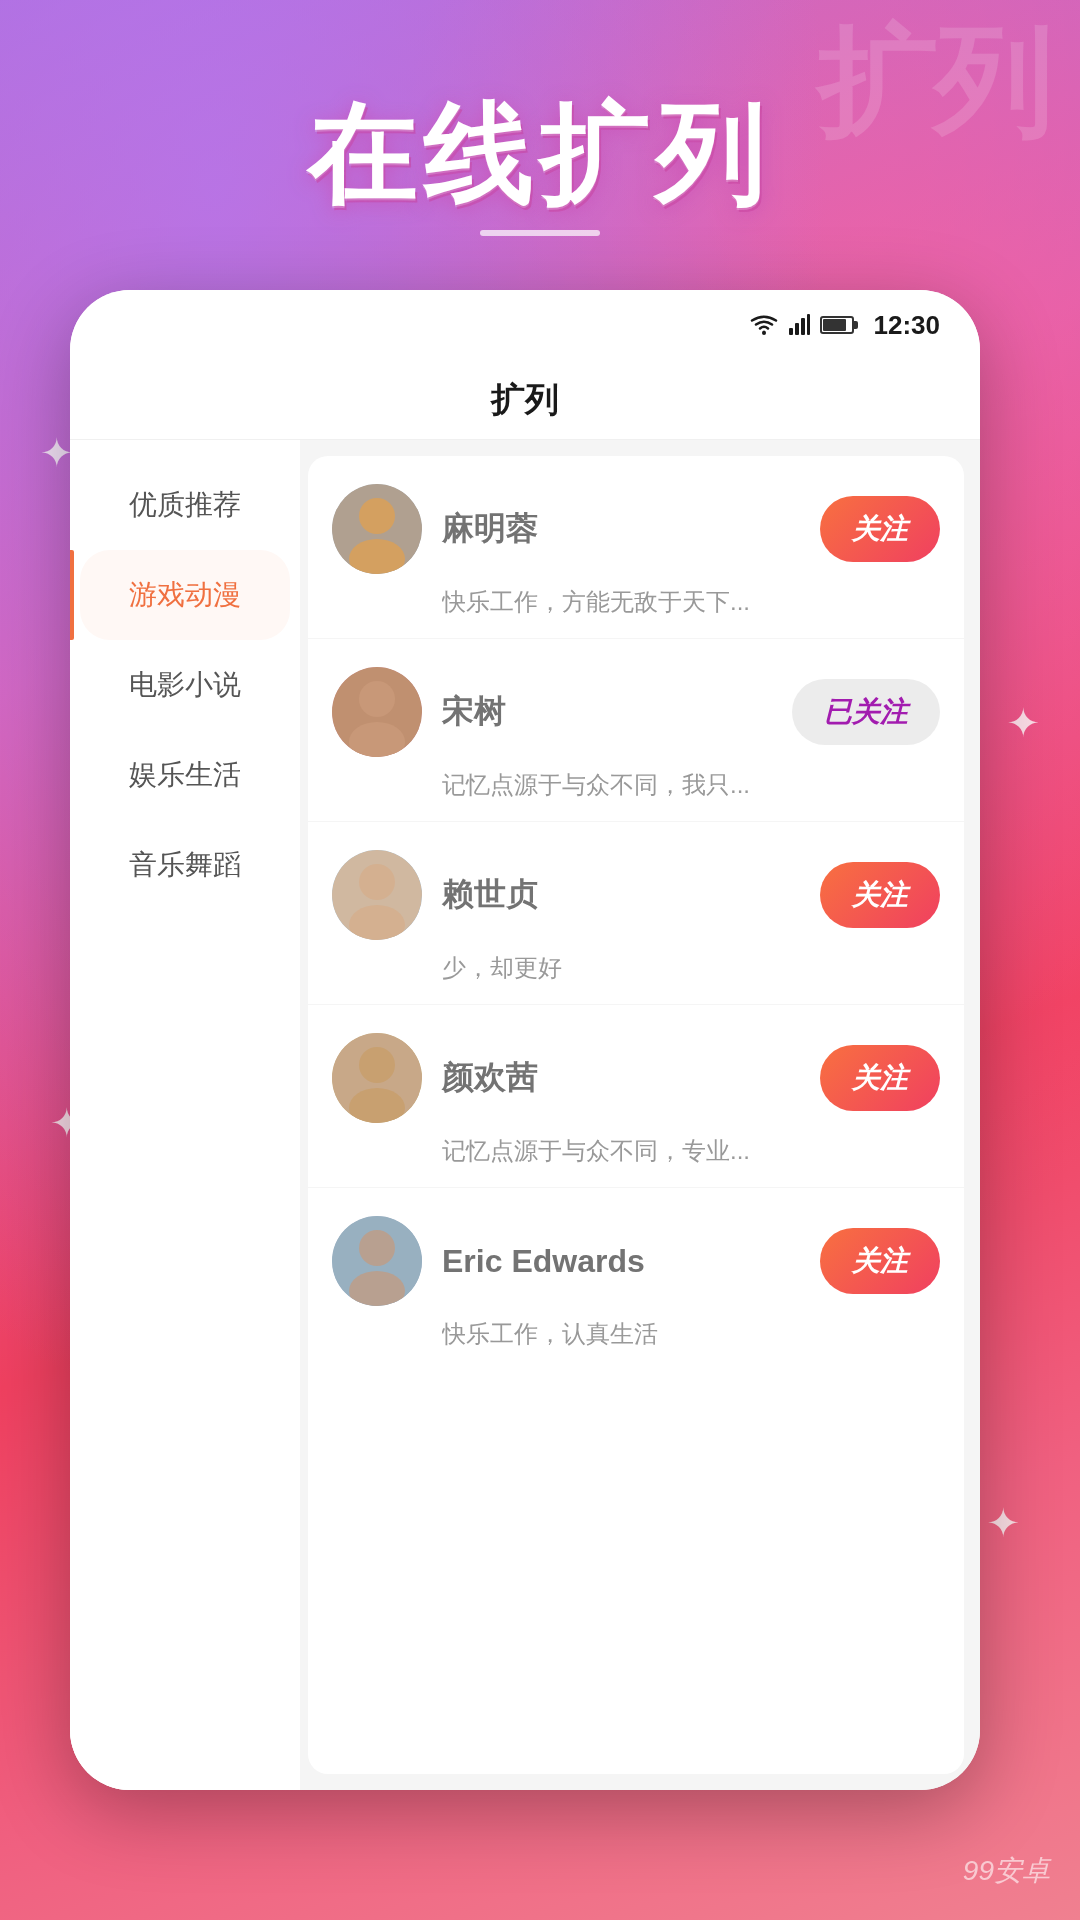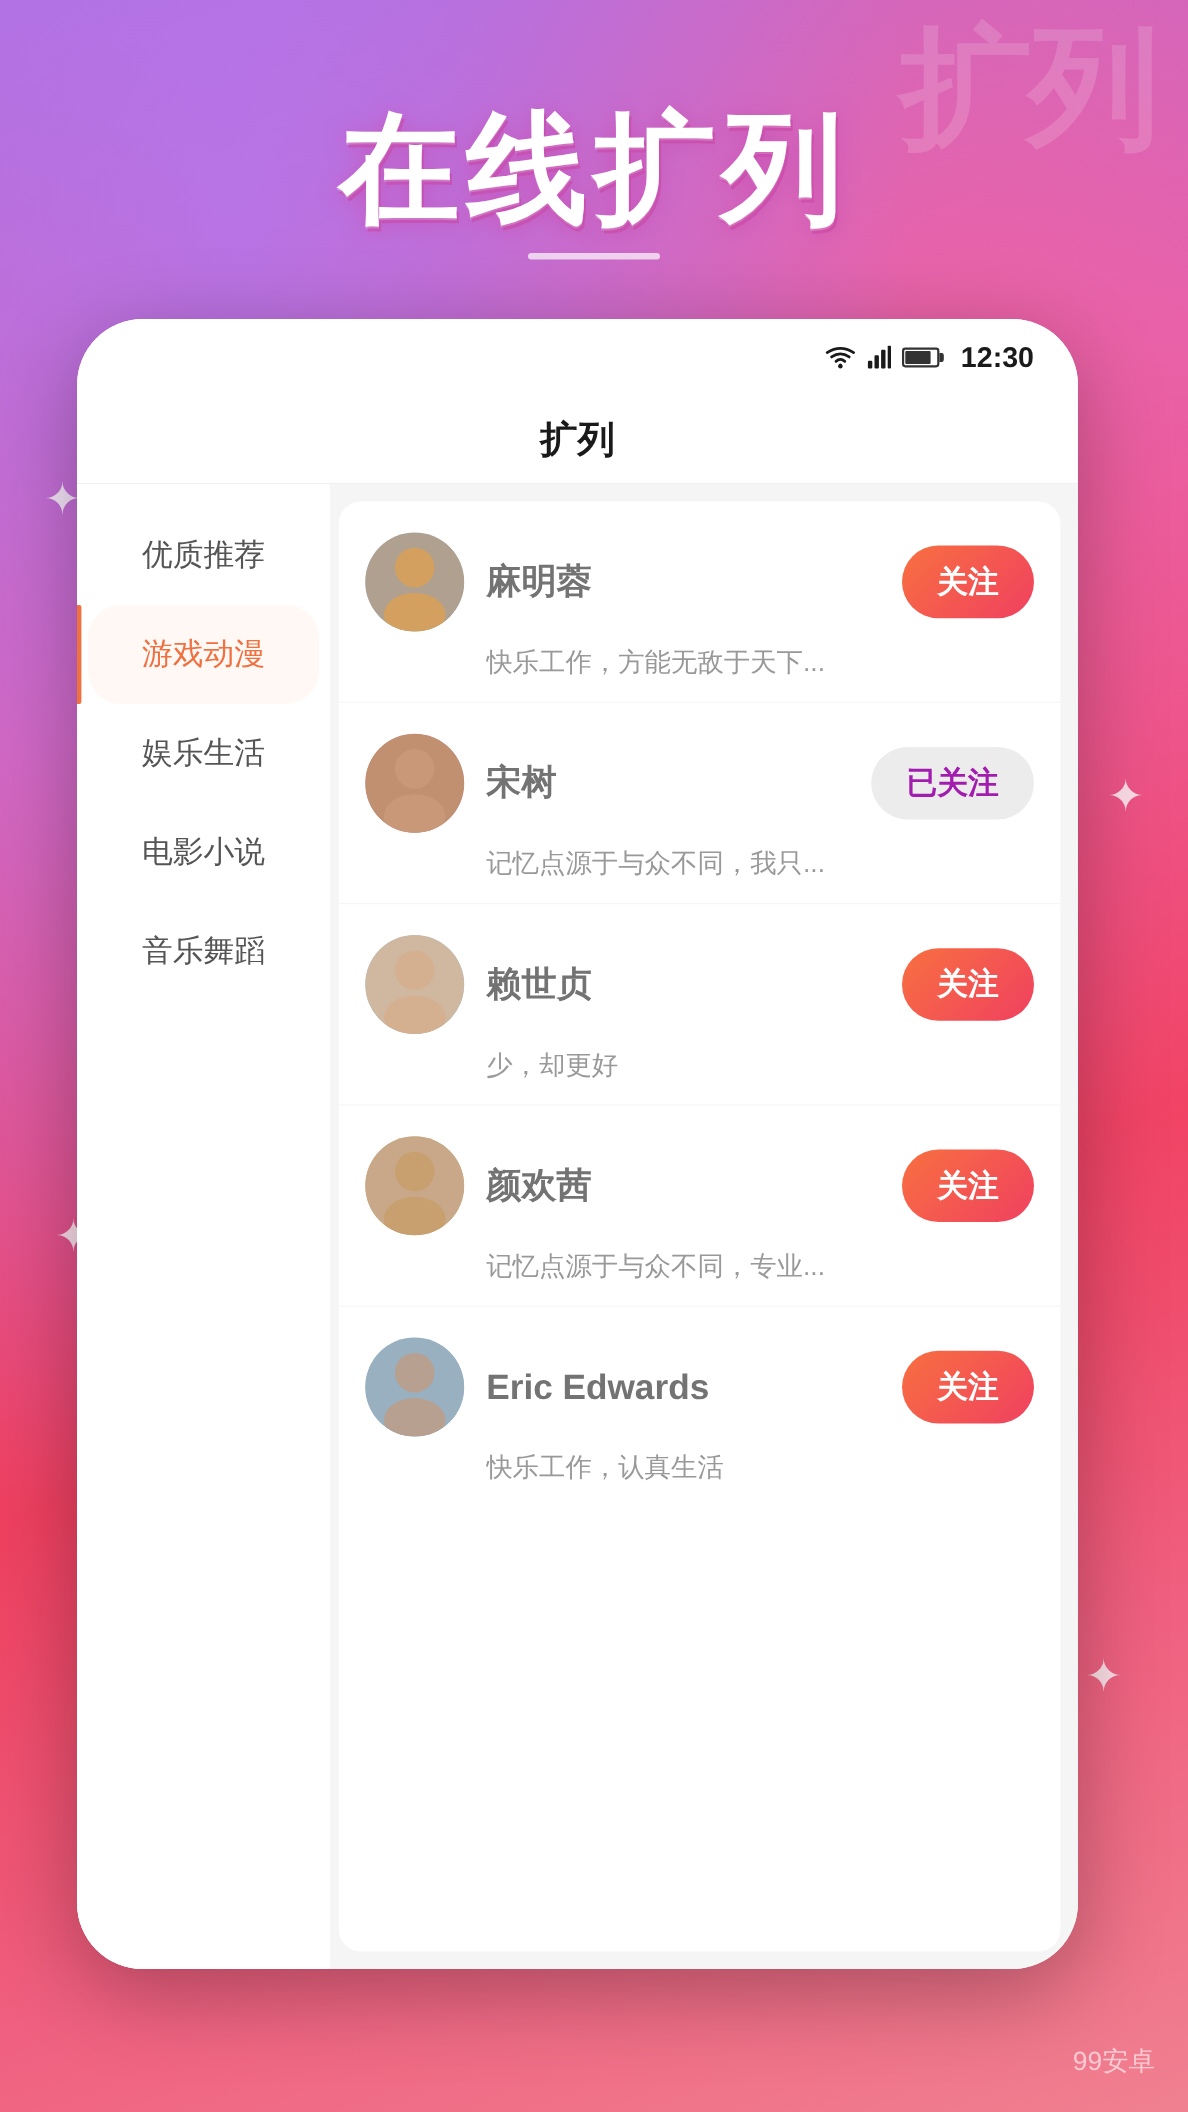--- a/index.html
+++ b/index.html
@@ -263,20 +263,21 @@
       flex: 1;
     }
 
     .follow-btn {
       padding: 14px 32px;
       border-radius: 40px;
       border: none;
       font-size: 28px;
       font-weight: 600;
       cursor: pointer;
+      font-style: italic;
     }
 
     .follow-btn.unfollow {
       background: linear-gradient(135deg, #f87040, #f04060);
       color: #fff;
     }
 
     .follow-btn.following {
       background: #ececec;
       color: #a21caf;
@@ -290,23 +291,24 @@
       white-space: nowrap;
       overflow: hidden;
       text-overflow: ellipsis;
     }
 
     
     .bottom-watermark {
       position: absolute;
       bottom: 30px;
       right: 30px;
-      font-size: 24px;
+      font-size: 28px;
       color: rgba(255,255,255,0.6);
       z-index: 4;
+      font-style: italic;
     }
 
     
     .sp1 { top: 430px; left: 40px; }
     .sp2 { top: 700px; right: 40px; }
     .sp3 { top: 1100px; left: 50px; }
     .sp4 { top: 1500px; right: 60px; }
   </style>
 </head>
 <body>
@@ -359,24 +361,24 @@
 
     <div class="sidebar">
 
       <div class="sidebar-item">
         <span>优质推荐</span>
       </div>
       <div class="sidebar-item active">
         <span>游戏动漫</span>
       </div>
       <div class="sidebar-item">
+        <span>电影小说</span>
+      </div>
+      <div class="sidebar-item">
         <span>娱乐生活</span>
-      </div>
-      <div class="sidebar-item">
-        <span>电影小说</span>
       </div>
       <div class="sidebar-item">
         <span>音乐舞蹈</span>
       </div>
     </div>
 
     <div class="list-area" id="user-list">
     <div class="user-card">
       <div class="user-top">
         <div class="avatar avatar-1">

